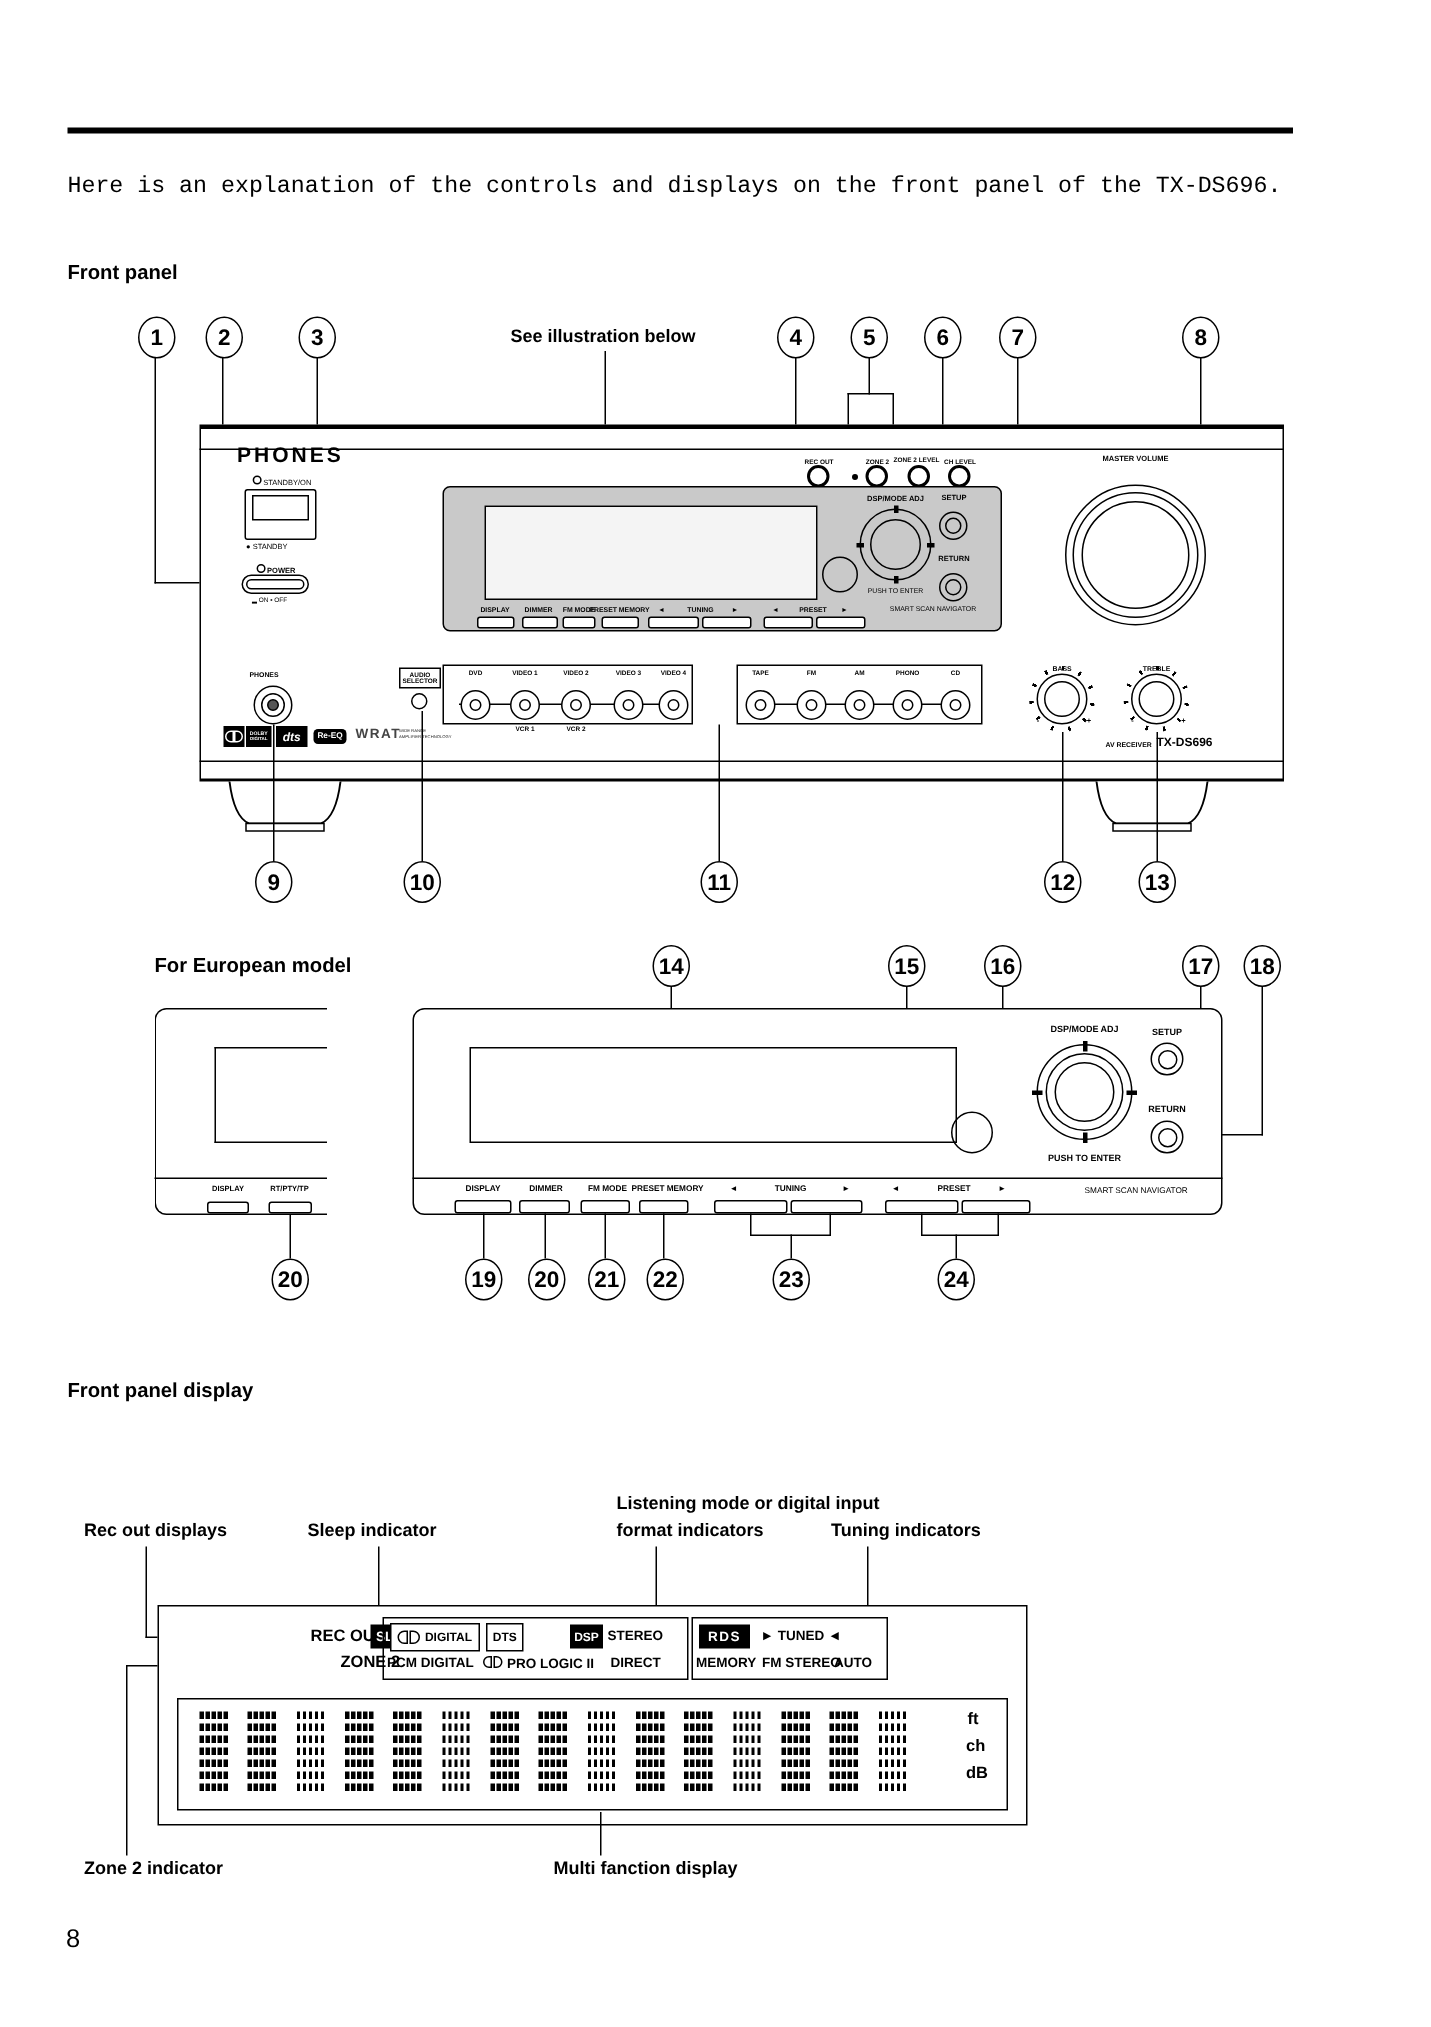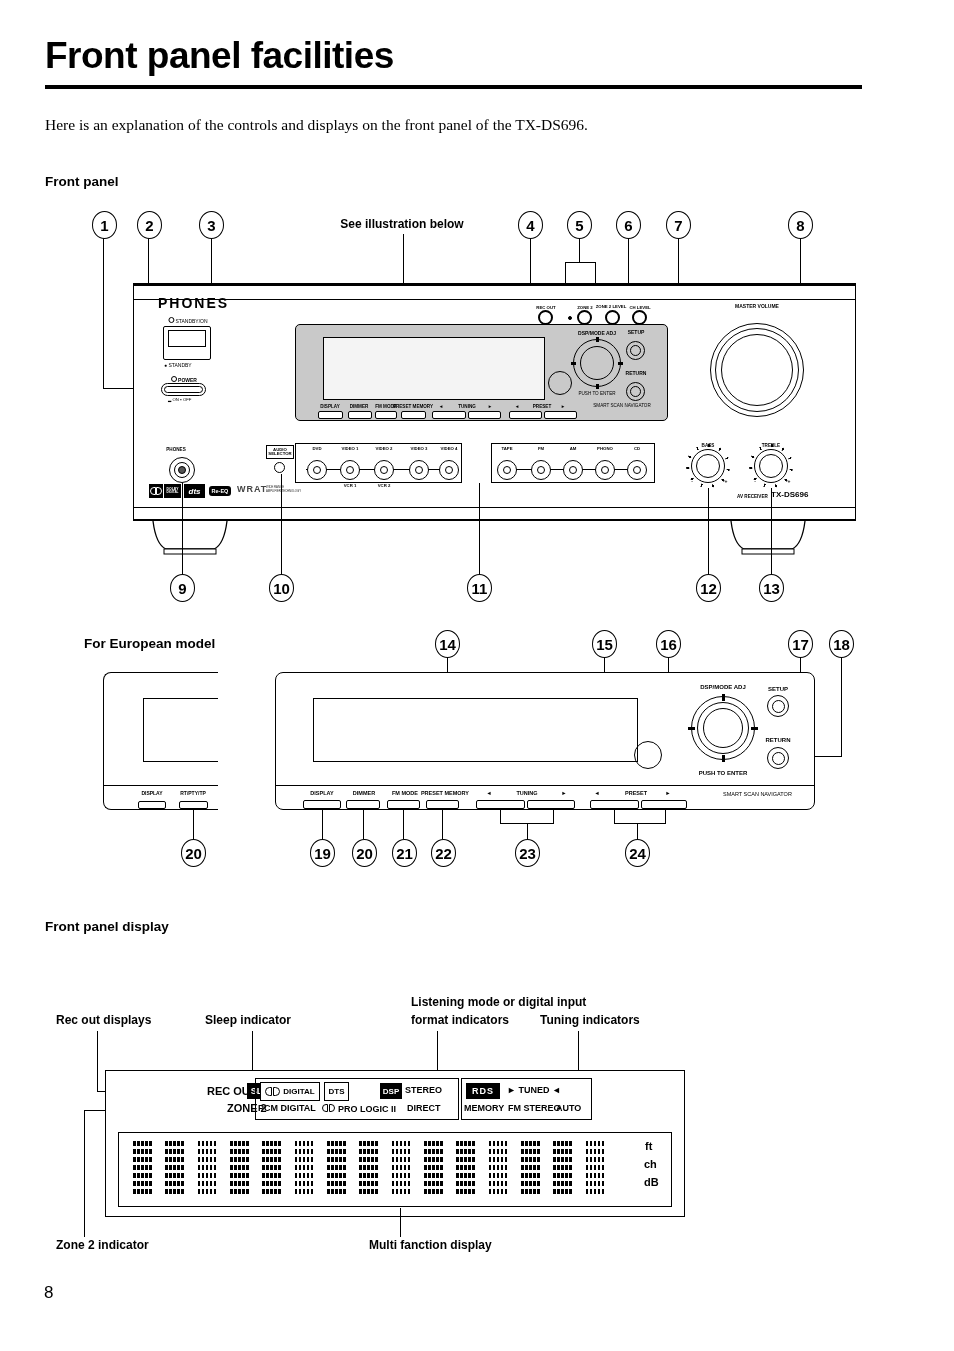--- a/index.html
+++ b/index.html
@@ -1,18 +1,18 @@
 <!DOCTYPE html>
 <html><head>
 <meta charset="utf-8">
 <style>
   html,body{margin:0;padding:0;background:#fff}
   .page{position:relative;width:954px;height:1351px;background:#fff;font-family:"Liberation Sans",sans-serif;color:#000;overflow:hidden}
   .t{position:absolute;white-space:nowrap;font-family:"Liberation Sans",sans-serif;color:#000;line-height:1.1}
-  .ser{font-family:Liberation Serif, serif}
+  .ser{font-family:Liberation Mono, monospace}
   .b{font-weight:bold}
   .c{transform:translateX(-50%)}
   .ln{position:absolute;background:#000}
   .co{position:absolute;width:23px;height:26px;border:1.7px solid #000;border-radius:50%;background:#fff;display:flex;align-items:center;justify-content:center;font-size:15px;font-weight:bold;z-index:5}
   .box{position:absolute;border:1.5px solid #000;background:#fff;box-sizing:border-box}
   .circ{position:absolute;border:1.5px solid #000;border-radius:50%;background:#fff;box-sizing:border-box}
   .nofill{background:transparent}
   .btn{position:absolute;border:1px solid #000;border-radius:2px;background:#fff;box-sizing:border-box}
   .badge{position:absolute;background:#000;color:#fff;display:flex;align-items:center;justify-content:center;font-weight:bold}
   .ibox{position:absolute;border:1.2px solid #000;background:#fff;display:flex;align-items:center;justify-content:center;font-weight:bold;box-sizing:border-box}
@@ -32,21 +32,20 @@
   .mdot{background:#000}
   .tickring{position:absolute;width:44px;height:44px;border-radius:50%;background:repeating-conic-gradient(#000 0deg 4.5deg,transparent 4.5deg 32.7deg)}
   .tickcover{position:absolute;width:38px;height:38px;border-radius:50%;background:#fff}
   svg{position:absolute;overflow:visible}
 </style>
 </head>
 <body>
 
 <div class="page">
 
-  <div class="t b" style="left:45px;top:36px;font-size:37px;letter-spacing:-0.5px">Front panel facilities</div>
   <div class="ln" style="left:45px;top:85px;width:817px;height:4px"></div>
   <div class="t ser f15" style="left:45px;top:116px">Here is an explanation of the controls and displays on the front panel of the TX-DS696.</div>
   <div class="t b f13" style="left:45px;top:175px">Front panel</div>
 
   <div class="co" style="left:92px;top:211px">1</div>
   <div class="co" style="left:137px;top:211px">2</div>
   <div class="co" style="left:199px;top:211px">3</div>
   <div class="t b f12 c" style="left:402px;top:218px">See illustration below</div>
   <div class="co" style="left:518px;top:211px">4</div>
   <div class="co" style="left:567px;top:211px">5</div>
@@ -235,21 +234,21 @@
   <div class="ln" style="left:281px;top:474px;width:1.2px;height:100px"></div>
   <div class="ln" style="left:479px;top:483px;width:1.2px;height:91px"></div>
   <div class="ln" style="left:708px;top:488px;width:1.2px;height:86px"></div>
   <div class="ln" style="left:771px;top:488px;width:1.2px;height:86px"></div>
   <div class="co" style="left:170px;top:574px">9</div>
   <div class="co" style="left:269px;top:574px">10</div>
   <div class="co" style="left:467px;top:574px">11</div>
   <div class="co" style="left:696px;top:574px">12</div>
   <div class="co" style="left:759px;top:574px">13</div>
 
-  <div class="t b f13" style="left:84px;top:637px">For European model</div>
+  <div class="t b f13" style="left:103px;top:637px">For European model</div>
   <div class="co" style="left:435px;top:630px">14</div>
   <div class="co" style="left:592px;top:630px">15</div>
   <div class="co" style="left:656px;top:630px">16</div>
   <div class="co" style="left:788px;top:630px">17</div>
   <div class="co" style="left:829px;top:630px">18</div>
 
   <div class="ln" style="left:447px;top:657px;width:1.2px;height:63px"></div>
   <div class="ln" style="left:604px;top:657px;width:1.2px;height:98px"></div>
   <div class="ln" style="left:604px;top:754px;width:30px;height:1.2px"></div>
   <div class="ln" style="left:668px;top:657px;width:1.2px;height:68px"></div>
@@ -326,21 +325,21 @@
   <div class="co" style="left:392px;top:839px">21</div>
   <div class="co" style="left:431px;top:839px">22</div>
   <div class="co" style="left:515px;top:839px">23</div>
   <div class="co" style="left:625px;top:839px">24</div>
 
   <div class="t b f13" style="left:45px;top:920px">Front panel display</div>
   <div class="t b f12" style="left:56px;top:1014px">Rec out displays</div>
   <div class="t b f12" style="left:205px;top:1014px">Sleep indicator</div>
   <div class="t b f12" style="left:411px;top:996px">Listening mode or digital input</div>
   <div class="t b f12" style="left:411px;top:1014px">format indicators</div>
-  <div class="t b f12" style="left:540px;top:1014px">Tuning indicators</div>
+  <div class="t b f12" style="left:554px;top:1014px">Tuning indicators</div>
 
   <div class="ln" style="left:97px;top:1031px;width:1.2px;height:61px"></div>
   <div class="ln" style="left:97px;top:1091px;width:108px;height:1.2px"></div>
   <div class="ln" style="left:252px;top:1031px;width:1.2px;height:52px"></div>
   <div class="ln" style="left:437px;top:1031px;width:1.2px;height:47px"></div>
   <div class="ln" style="left:578px;top:1031px;width:1.2px;height:47px"></div>
   <div class="ln" style="left:84px;top:1110px;width:141px;height:1.2px"></div>
   <div class="ln" style="left:84px;top:1110px;width:1.2px;height:127px"></div>
 
   <div class="box" style="left:105px;top:1070px;width:580px;height:147px"></div>

